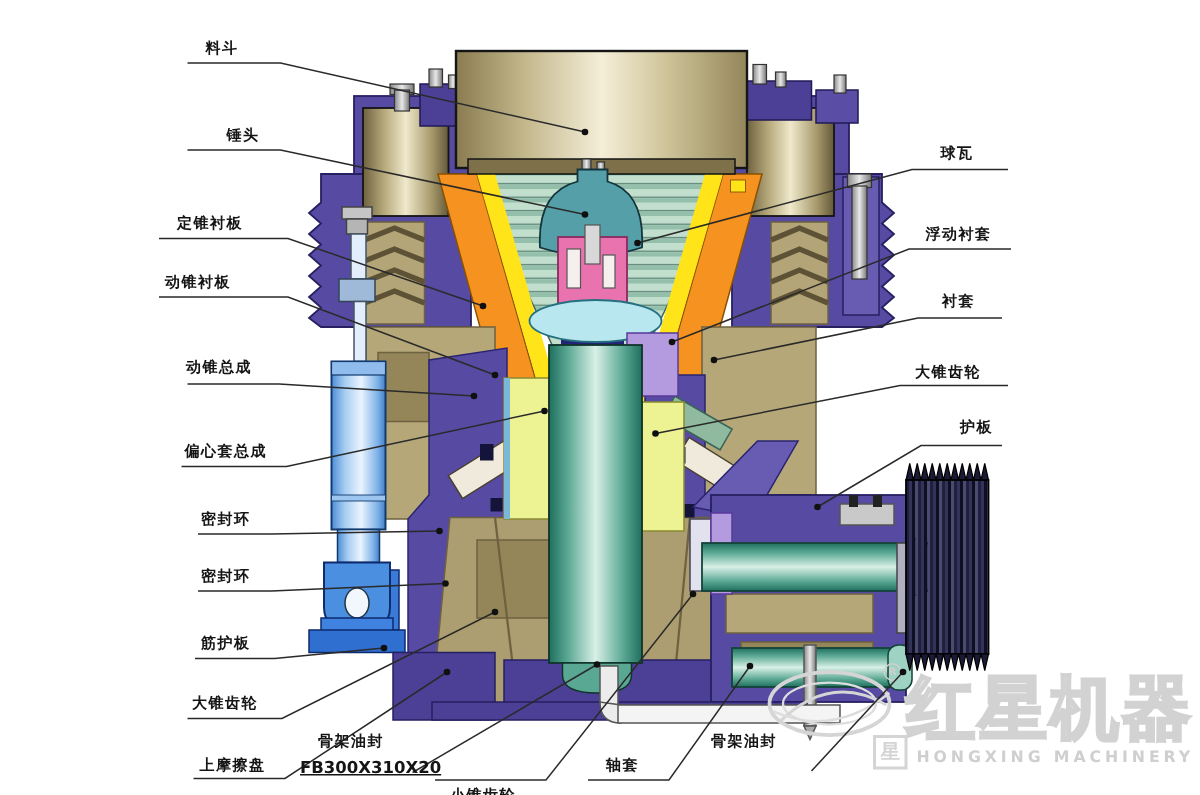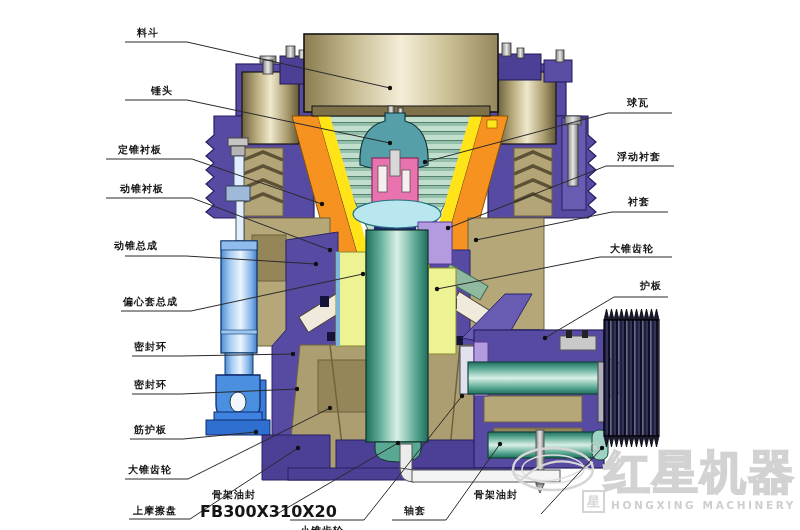--- a/index.html
+++ b/index.html
@@ -3,21 +3,21 @@
 <meta charset="utf-8">
 <style>
   html,body{margin:0;padding:0;background:#fff;}
   #stage{position:relative;width:800px;height:530px;background:#ffffff;overflow:hidden;
          font-family:"DejaVu Sans",sans-serif;}
   #machine-svg{position:absolute;left:0;top:0;}
   #labels-layer{position:absolute;left:0;top:0;width:800px;height:530px;pointer-events:none;}
   #leaders{position:absolute;left:0;top:0;pointer-events:none;}
   .part-label{position:absolute;font-size:10px;font-weight:bold;color:#151515;
               white-space:nowrap;line-height:17px;letter-spacing:1px;}
-  .part-label.sub{font-size:16px;letter-spacing:0;}
+  .part-label.sub{font-size:11px;letter-spacing:0;text-decoration:underline;}
   .watermark{position:absolute;left:0;top:0;width:800px;height:530px;pointer-events:none;}
   .wm-emblem{position:absolute;left:505px;top:440px;}
   .wm-cn{position:absolute;left:604px;top:447px;font-size:46px;font-weight:bold;
          letter-spacing:2px;color:#ffffff;-webkit-text-stroke:2px #d2d2d2;line-height:50px;}
   .wm-en{position:absolute;left:611px;top:499px;font-size:10.5px;font-weight:bold;
          letter-spacing:2.6px;color:#cfcfcf;}
   .wm-seal{position:absolute;left:582px;top:490px;width:19px;height:19px;border:2px solid #d4d4d4;
            color:#d4d4d4;font-size:13px;font-weight:bold;line-height:19px;text-align:center;}
   .wm-r{position:absolute;left:589px;top:442px;width:10px;height:10px;border:1.5px solid #cfcfcf;
         border-radius:50%;color:#cfcfcf;font-size:7px;line-height:10px;text-align:center;font-weight:bold;}
@@ -273,22 +273,22 @@
       <circle cx="476" cy="240" r="2.2" fill="#101010"></circle>
       <polyline points="672,257 600,257 437,289" fill="none" stroke="#2a2a2a" stroke-width="1"></polyline>
       <circle cx="437" cy="289" r="2.2" fill="#101010"></circle>
       <polyline points="668,297 614,297 545,338" fill="none" stroke="#2a2a2a" stroke-width="1"></polyline>
       <circle cx="545" cy="338" r="2.2" fill="#101010"></circle>
     </svg>
   <div id="labels-layer">
       <div class="part-label" style="left: 137px; top: 24px;">料斗</div>
       <div class="part-label" style="left: 137px; top: 82px; margin-left: 14px;">锤头</div>
       <div class="part-label" style="left: 118px; top: 141px;">定锥衬板</div>
-      <div class="part-label" style="left: 120px; top: 180px;">动锥衬板</div>
-      <div class="part-label" style="left: 114px; top: 237px;">动锥总成</div>
+      <div class="part-label" style="left: 110px; top: 180px;">动锥衬板</div>
+      <div class="part-label" style="left: 124px; top: 237px;">动锥总成</div>
       <div class="part-label" style="left: 123px; top: 293px;">偏心套总成</div>
       <div class="part-label" style="left: 134px; top: 338px;">密封环</div>
       <div class="part-label" style="left: 134px; top: 376px;">密封环</div>
       <div class="part-label" style="left: 134px; top: 421px;">筋护板</div>
       <div class="part-label" style="left: 128px; top: 461px;">大锥齿轮</div>
       <div class="part-label" style="left: 133px; top: 502px;">上摩擦盘</div>
       <div class="part-label" style="left: 212px; top: 486px;">骨架油封</div>
       <div class="part-label sub" style="left: 200px; top: 503px;">FB300X310X20</div>
       <div class="part-label" style="left: 300px; top: 522px;">小锥齿轮</div>
       <div class="part-label" style="left: 404px; top: 502px;">轴套</div>

